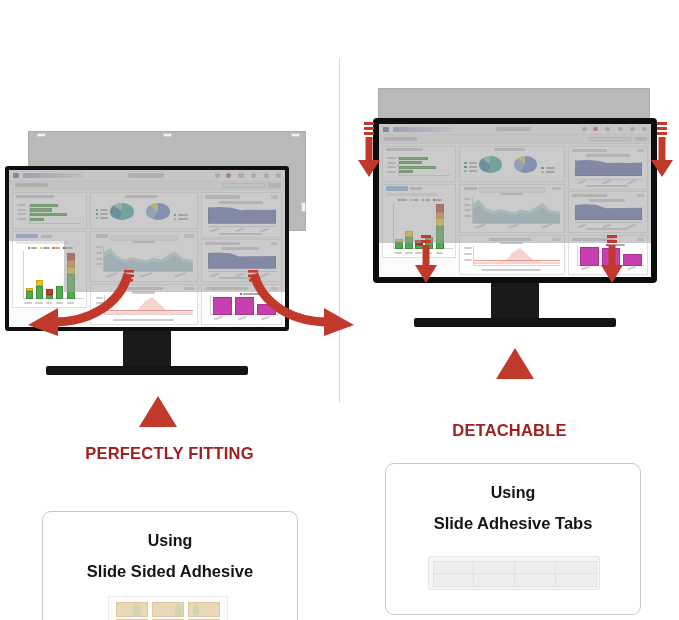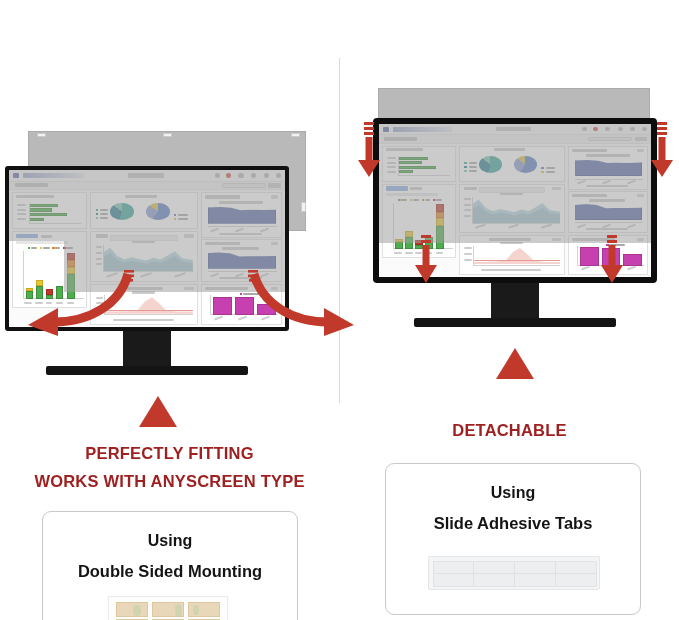--- a/index.html
+++ b/index.html
@@ -422,25 +422,24 @@
         <polygon points="38,38 38,66 8,55" fill="#c0392b"></polygon>
         <rect x="104" y="0" width="10" height="2.6" fill="#c0392b"></rect>
         <rect x="104" y="4.5" width="10" height="2.6" fill="#c0392b"></rect>
         <rect x="103" y="9" width="10" height="2.6" fill="#c0392b"></rect>
       </g>
     </svg>
 
     <div class="tri-up" style="left:139px;top:348px;"></div>
 
     <div class="caption cap-l1" style="left:0;top:396px;">PERFECTLY FITTING</div>
-    <div class="caption cap-l2" style="left:0;top:424px;">WORKS WITH ANYSCREEN TYPE</div>
 
     <div class="box" style="left:42px;top:463px;width:254px;height:150px;">
       <div class="box-t1" style="top:20px;">Using</div>
-      <div class="box-t2" style="top:50px;">Double Sided Mounting</div>
+      <div class="box-t2" style="top:50px;">Slide Sided Adhesive</div>
 
       <div class="adh-sheet" style="left:65px;top:84px;width:118px;height:58px;">
         <div class="adh-pad" style="left:7px;top:5px;width:32px;height:15px;">
           <div class="smudge" style="left:16px;top:2px;width:8px;height:11px;"></div>
         </div>
         <div class="adh-pad" style="left:43px;top:5px;width:32px;height:15px;">
           <div class="smudge" style="left:22px;top:1px;width:7px;height:13px;"></div>
         </div>
         <div class="adh-pad" style="left:79px;top:5px;width:32px;height:15px;">
           <div class="smudge" style="left:4px;top:2px;width:6px;height:10px;"></div>

